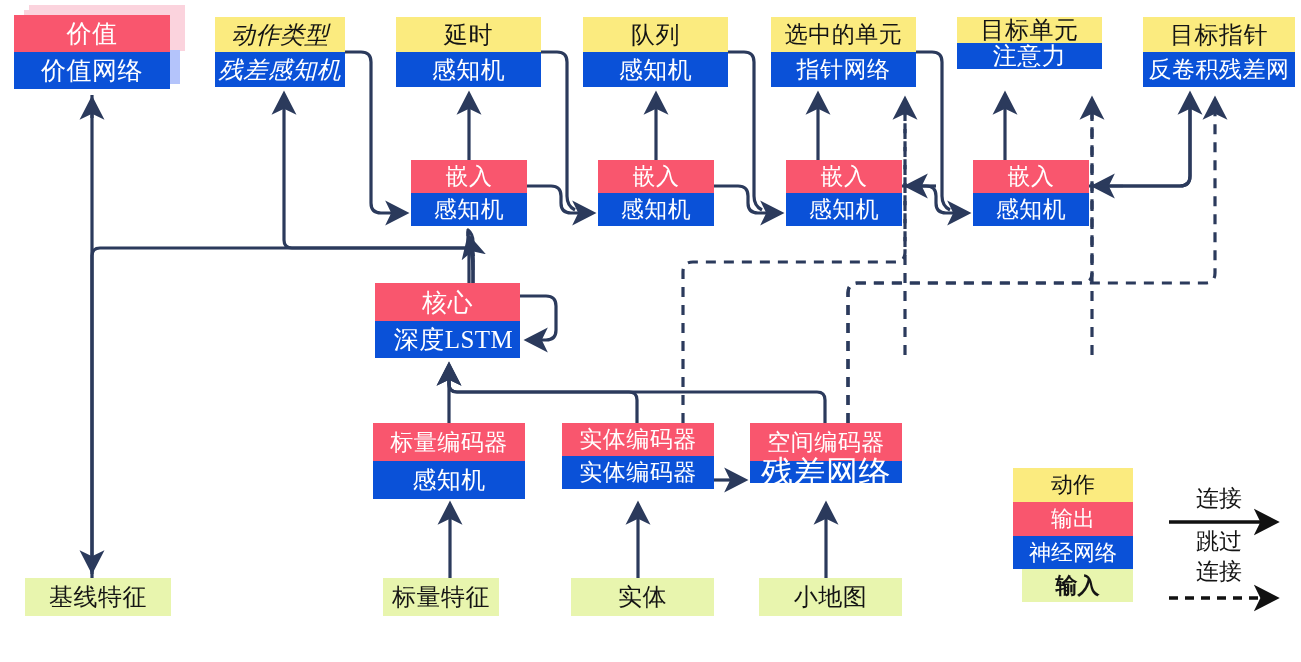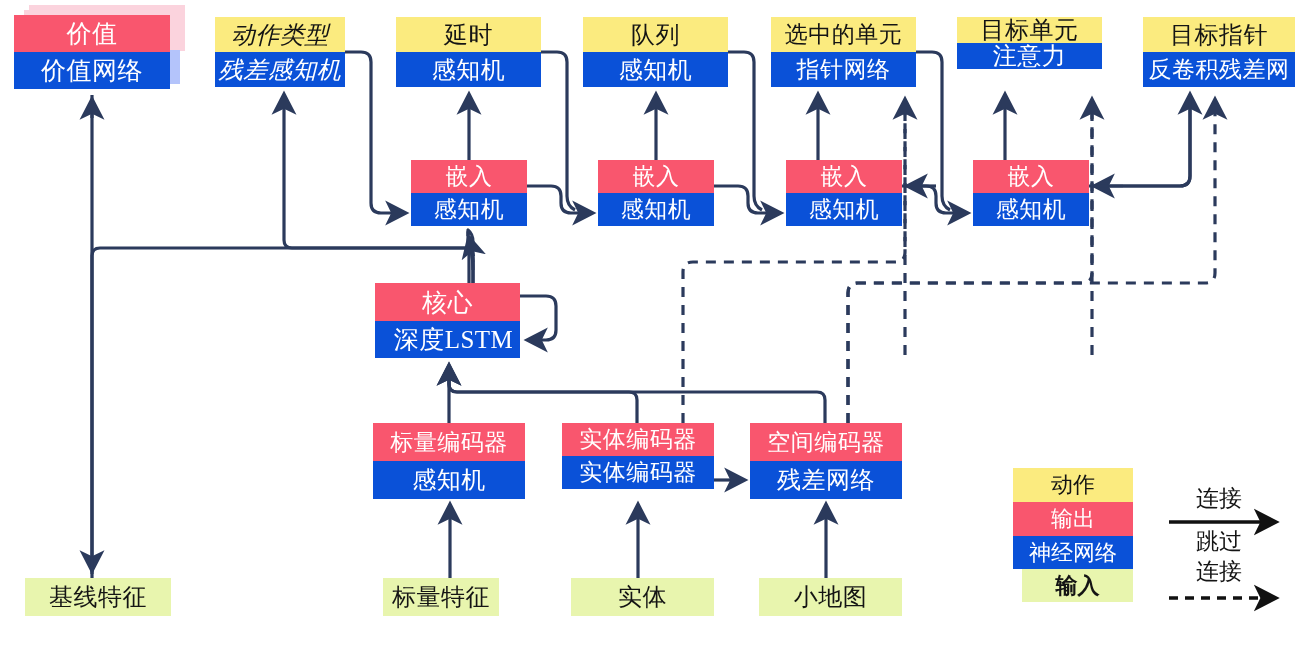--- a/index.html
+++ b/index.html
@@ -221,21 +221,21 @@
   <div class="node" style="left:373px;top:423px;width:152px;height:76px;">
     <div class="cell c-output" style="height:38px;font-size:23px;">标量编码器</div>
     <div class="cell c-net" style="height:38px;font-size:24px;">感知机</div>
   </div>
   <div class="node" style="left:562px;top:423px;width:152px;height:66px;">
     <div class="cell c-output" style="height:38px;font-size:23px;">实体编码器</div>
     <div class="cell c-net" style="height:38px;font-size:23px;">实体编码器</div>
   </div>
   <div class="node" style="left:750px;top:423px;width:152px;height:76px;">
     <div class="cell c-output" style="height:38px;font-size:23px;">空间编码器</div>
-    <div class="cell c-net" style="height:38px;font-size:24px;">残差网络</div>
+    <div class="cell c-net" style="height:22px;font-size:32px;">残差网络</div>
   </div>
 
   <div class="node" style="left:16px;top:578px;width:155px;height:38px;">
     <div class="cell c-input" style="height:38px;font-size:24px;">基线特征</div>
   </div>
   <div class="node" style="left:374px;top:578px;width:125px;height:38px;justify-content:flex-end;">
     <div class="cell c-input" style="height:38px;font-size:24px;">标量特征</div>
   </div>
   <div class="node" style="left:562px;top:578px;width:152px;height:38px;">
     <div class="cell c-input" style="height:38px;font-size:24px;">实体</div>

